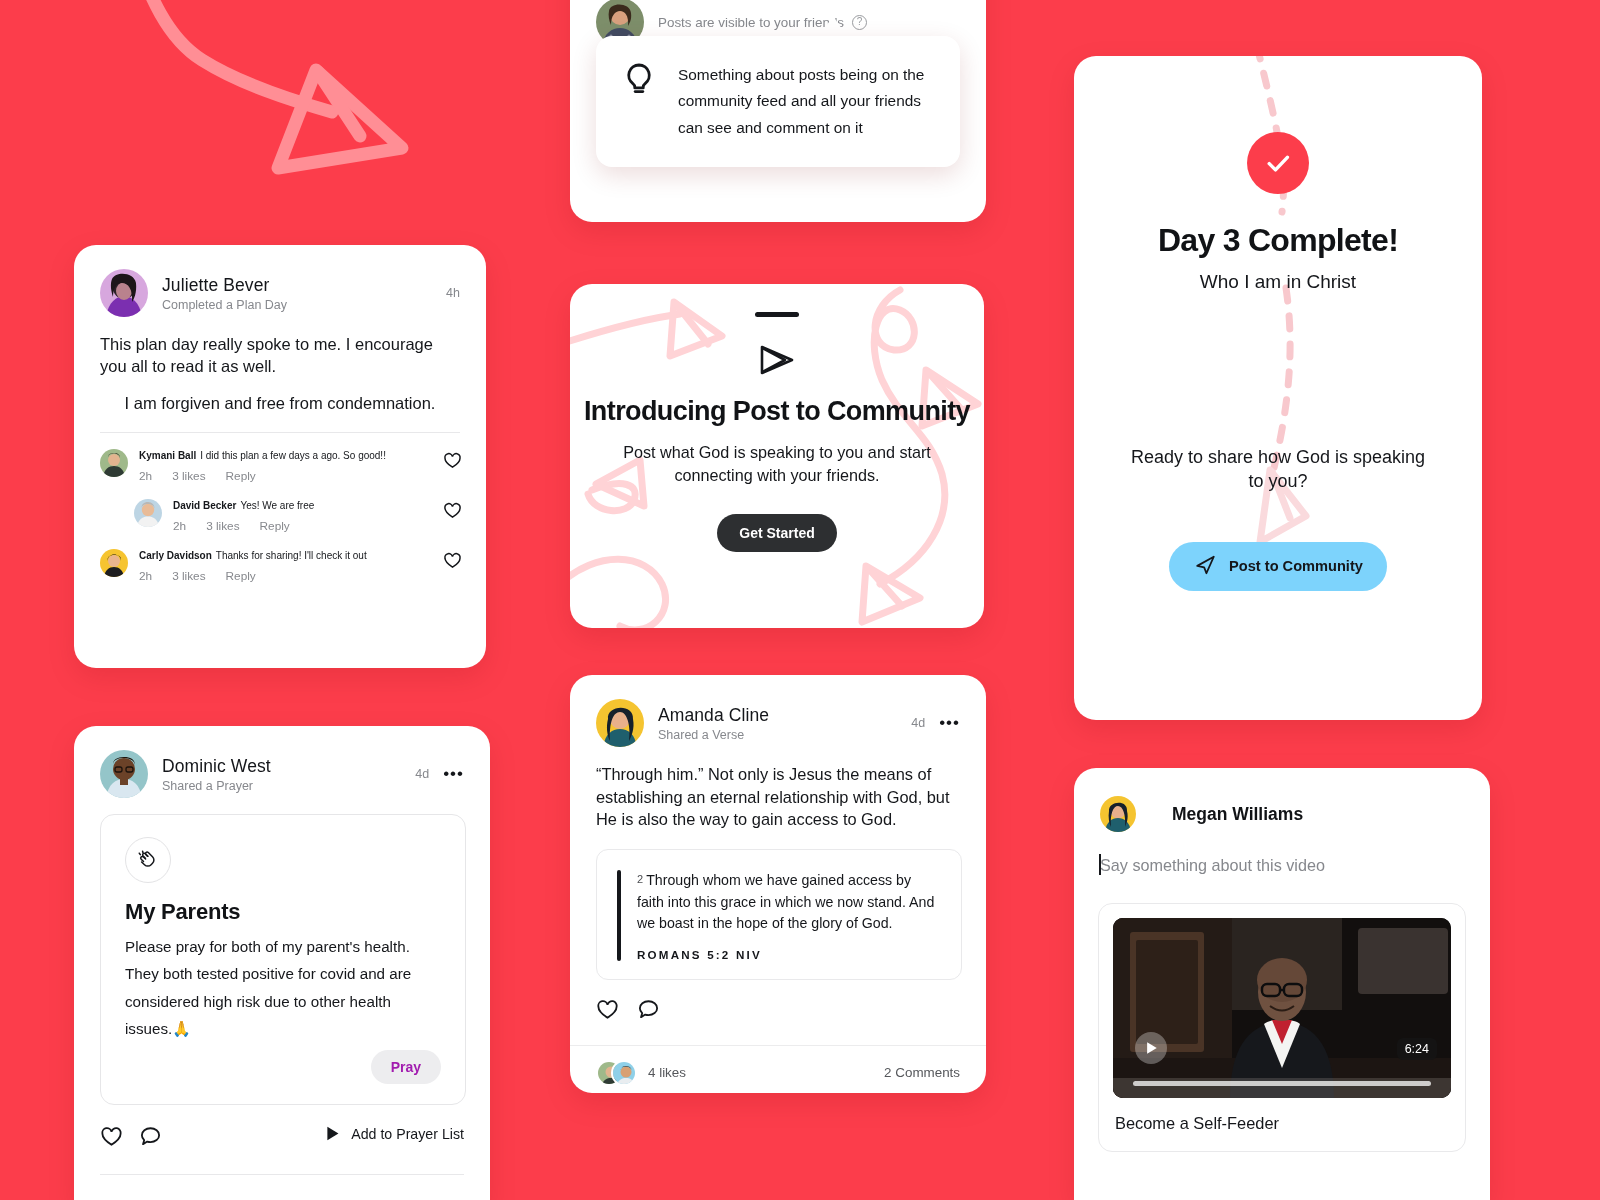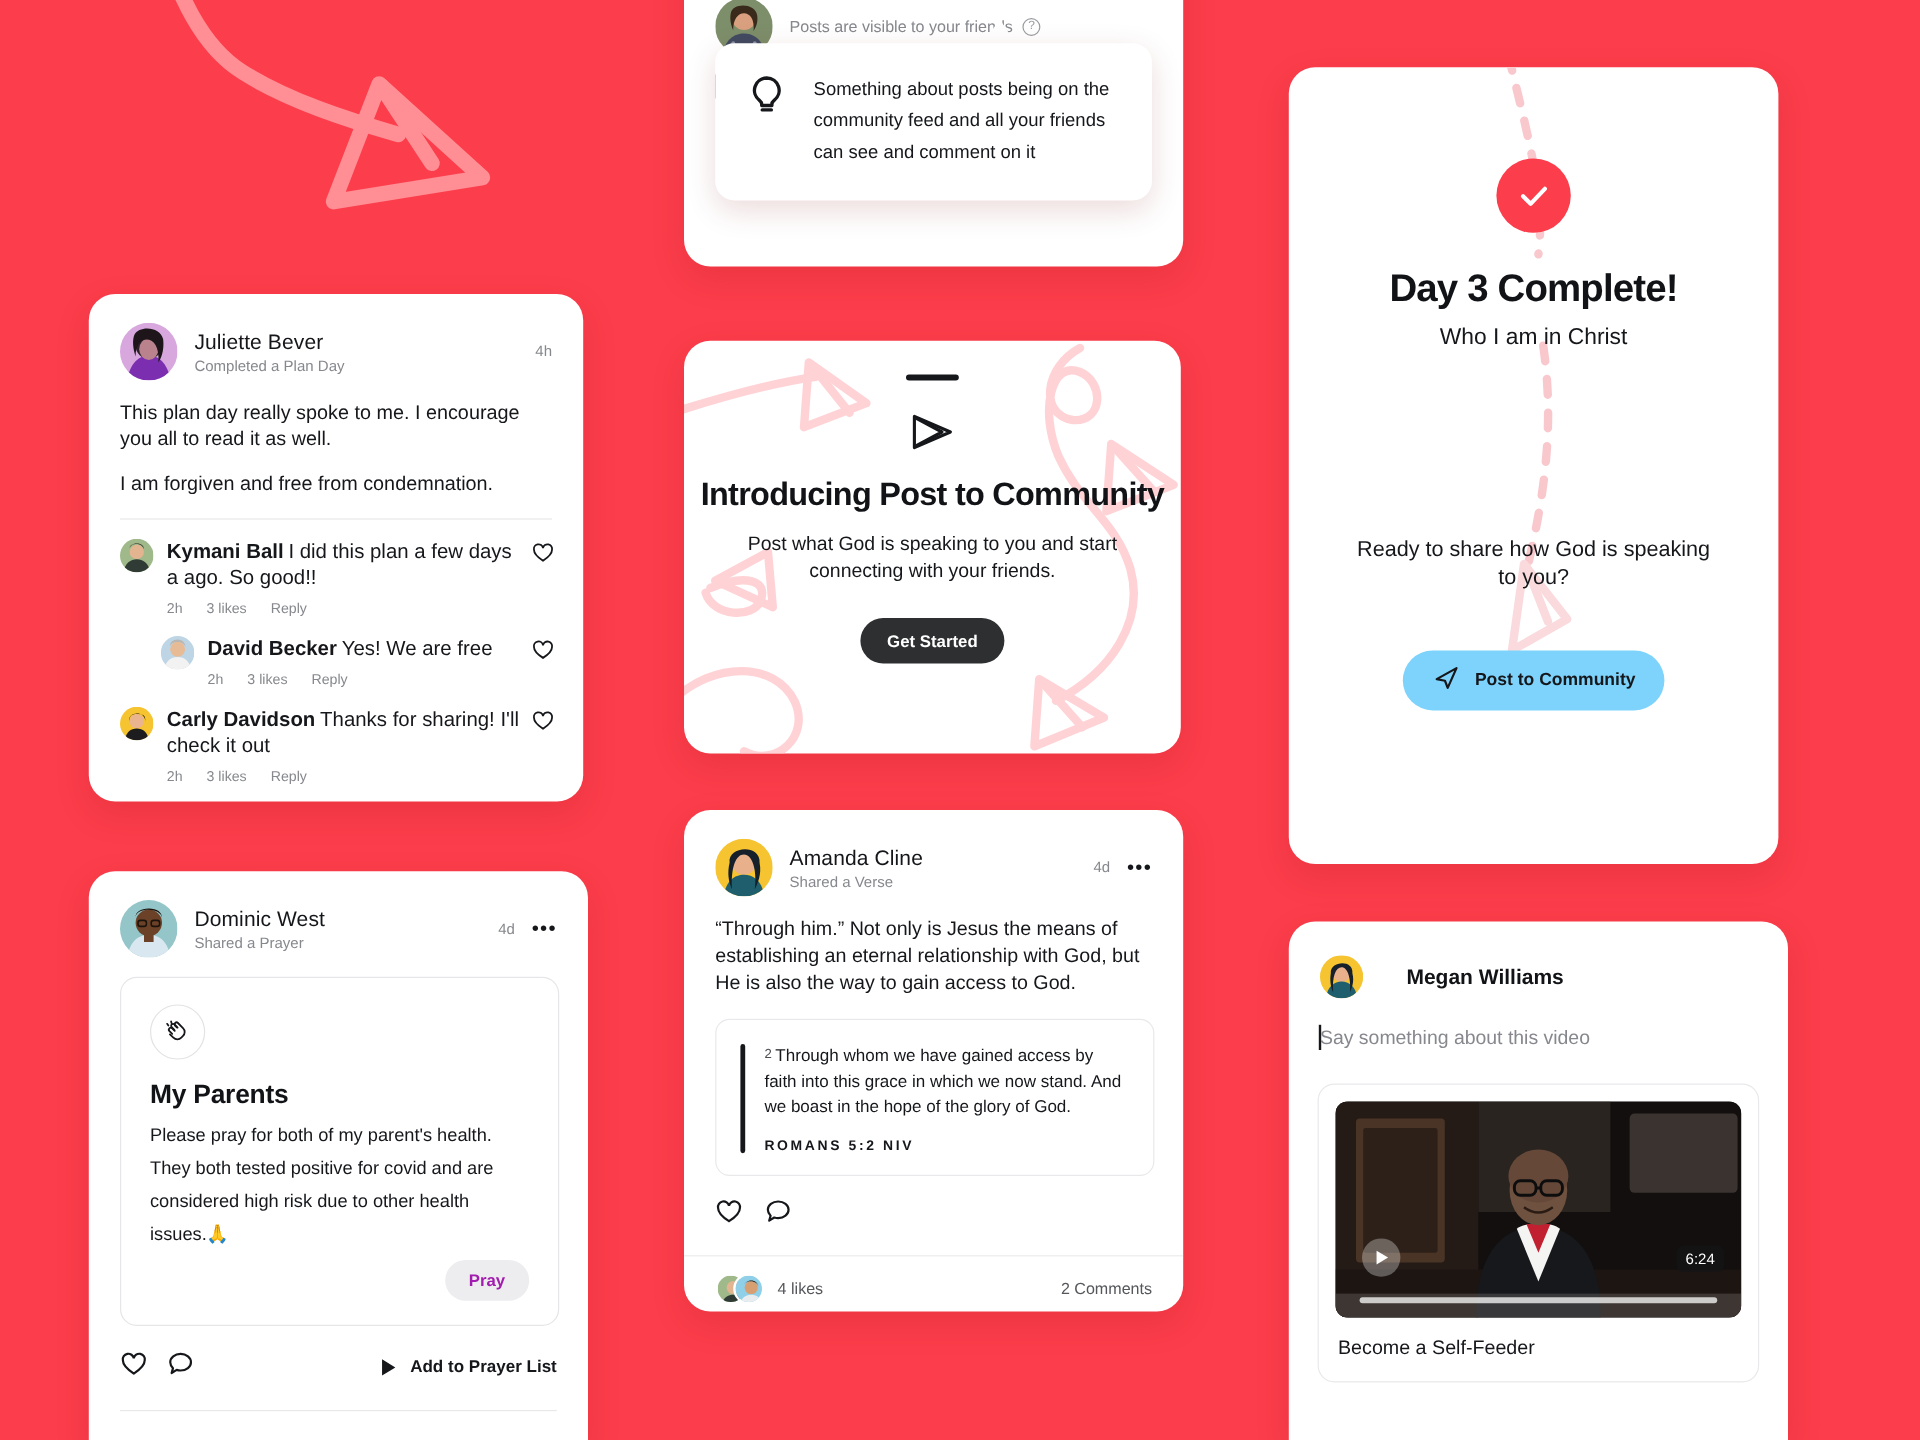--- a/index.html
+++ b/index.html
@@ -28,45 +28,45 @@
   .post-head { display: flex; align-items: center; padding: 24px 26px 0 26px; }
   .avatar { border-radius: 50%; flex: none; overflow: hidden; position: relative; }
   .av-48 { width: 48px; height: 48px; }
   .head-meta { margin-left: 14px; flex: 1 1 auto; min-width: 0; }
   .head-name { font-size: 17.5px; color: #14161a; letter-spacing: .1px; }
   .head-sub { font-size: 12.5px; color: #86888d; margin-top: 2px; }
   .head-right { display: flex; align-items: center; gap: 14px; font-size: 12.5px; color: #86888d; }
   .dots { letter-spacing: 1px; font-size: 17px; color: #15171b; line-height: 0.6; }
   .post-body { padding: 16px 26px 0 26px; }
   .post-body p { font-size: 16.5px; line-height: 1.35; color: #15171b; }
-  .post-body p + p { margin-top: 14px; }
+  .post-body p + p { margin-top: 14px; text-align: center; }
   .divider { height: 1px; background: #e8e8ea; margin: 18px 26px 0 26px; }
 
   .comment { display: flex; padding: 16px 24px 0 26px; align-items: flex-start; }
   .comment.indent { padding-left: 60px; }
   .av-28 { width: 28px; height: 28px; }
   .cmt-main { flex: 1 1 auto; margin-left: 11px; min-width: 0; }
-  .cmt-text { font-size: 17px; line-height: 1.3; color: #15171b; }
+  .cmt-text { font-size: 10px; line-height: 1.3; color: #15171b; }
   .cmt-text b { font-weight: 700; }
   .cmt-text .sp { display: inline-block; width: 4px; }
   .cmt-actions { margin-top: 7px; font-size: 11.8px; color: #86888d; display: flex; gap: 20px; }
   .heart { flex: none; margin-left: 8px; margin-top: 2px; }
 
   
   #card-dominic { left: 74px; top: 726px; width: 416px; height: 480px; border-radius: 22px 22px 0 0; }
   .prayer-box { margin: 16px 24px 0 26px; border: 1px solid #e6e6e8; border-radius: 14px;
                 padding: 22px 24px 20px 24px; }
   .clap-circle { width: 46px; height: 46px; border-radius: 50%; border: 1px solid #e3e3e5;
                  display: flex; align-items: center; justify-content: center; font-size: 21px; }
   .prayer-title { font-size: 22px; font-weight: 700; color: #111316; margin-top: 16px; letter-spacing: -.2px; }
   .prayer-text { font-size: 15.2px; line-height: 1.8; color: #15171b; margin-top: 8px; }
   .pray-row { display: flex; justify-content: flex-end; margin-top: 8px; }
   .pill-gray { background: #ededef; border-radius: 999px; padding: 9px 20px;
                font-size: 14px; font-weight: 700; color: #a21caf; }
-  .action-row { display: flex; align-items: center; padding: 20px 26px 0 26px; font-weight: bold; }
+  .action-row { display: flex; align-items: flex-start; padding: 20px 26px 0 26px; }
   .action-row .sp { flex: 1 1 auto; }
   .act-left { display: flex; gap: 16px; align-items: center; }
   .prayer-list-btn { display: flex; align-items: center; gap: 10px; font-size: 14.2px; color: #15171b; }
 
   
   #card-composer { left: 570px; top: -58px; width: 416px; height: 280px; }
   .composer-head { display: flex; align-items: center; padding: 56px 26px 0 26px; }
   .composer-note { margin-left: 14px; font-size: 13.4px; color: #86888d; display: flex;
                    align-items: center; gap: 8px; }
   .qmark { width: 15px; height: 15px; border: 1.3px solid #9a9ca0; border-radius: 50%;

